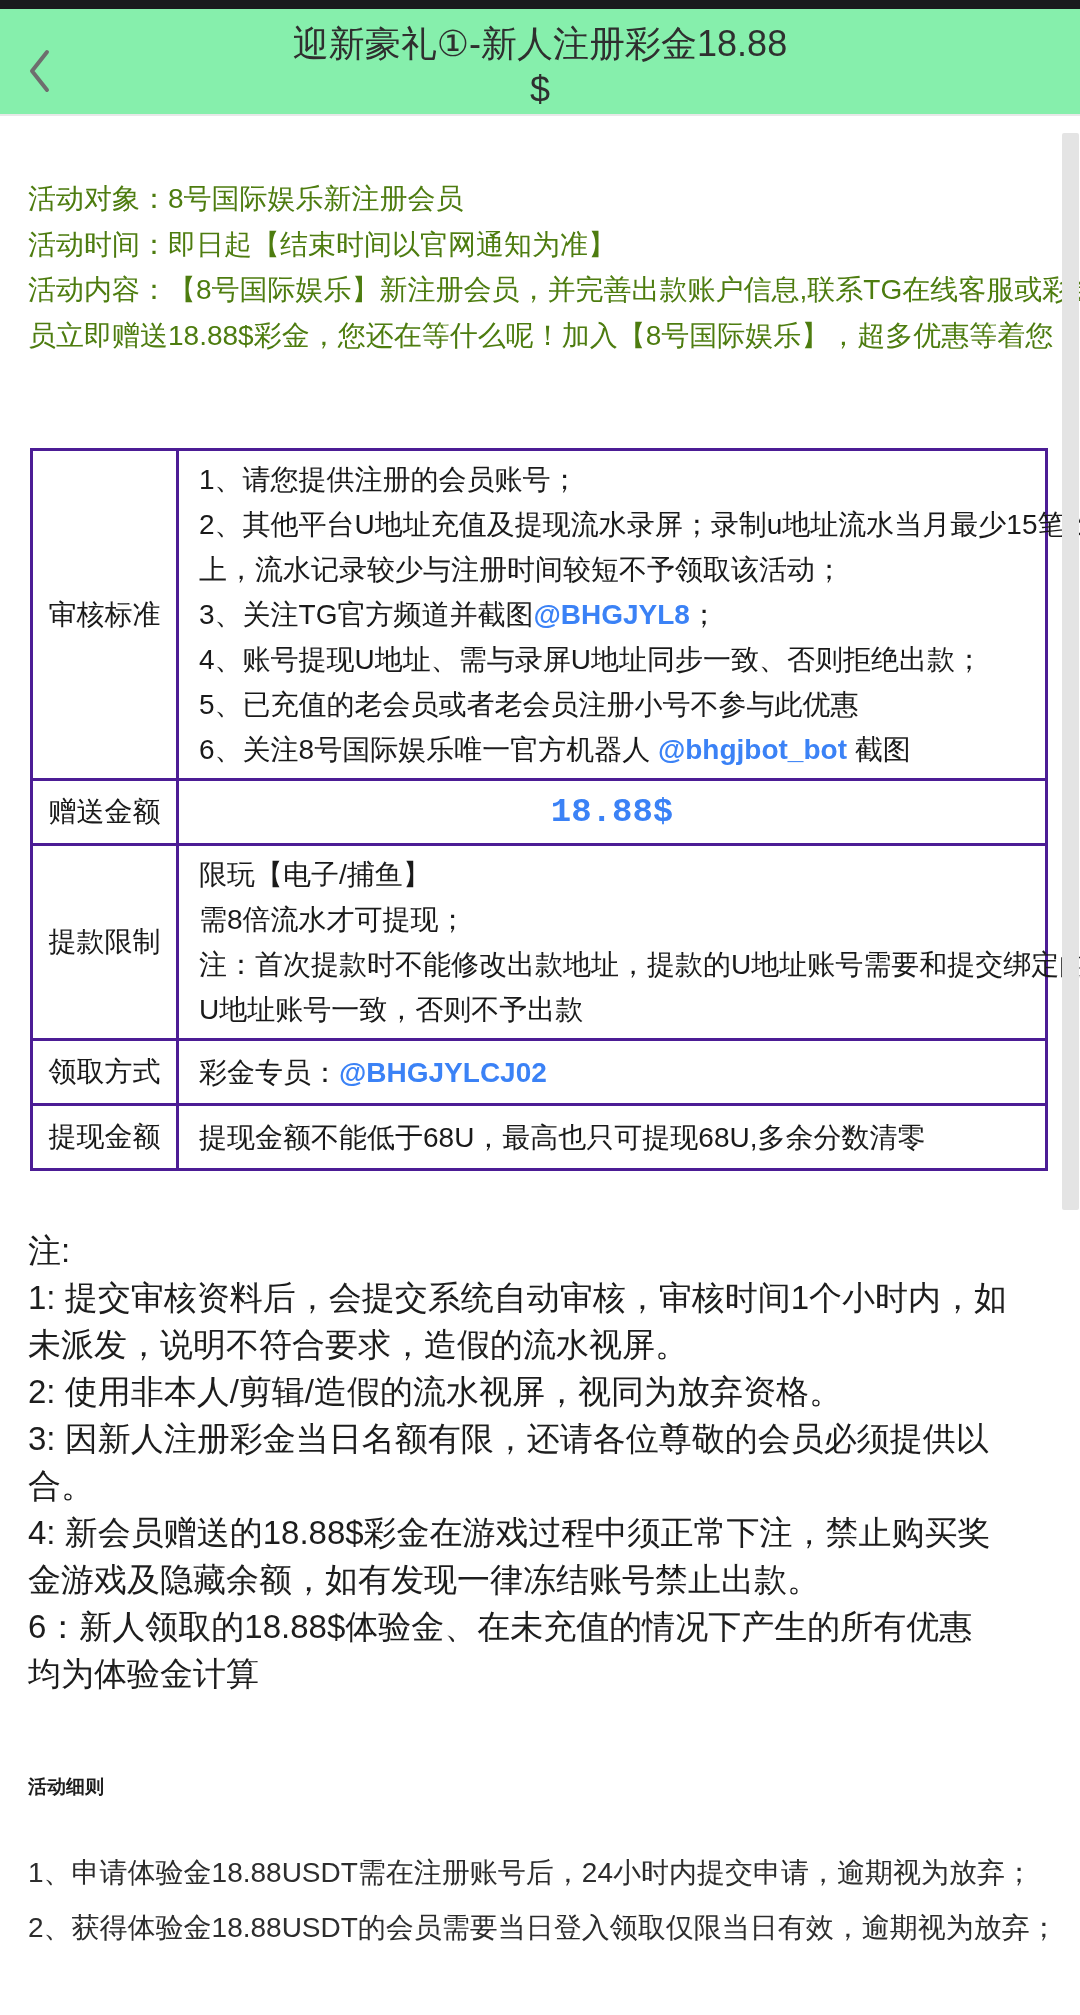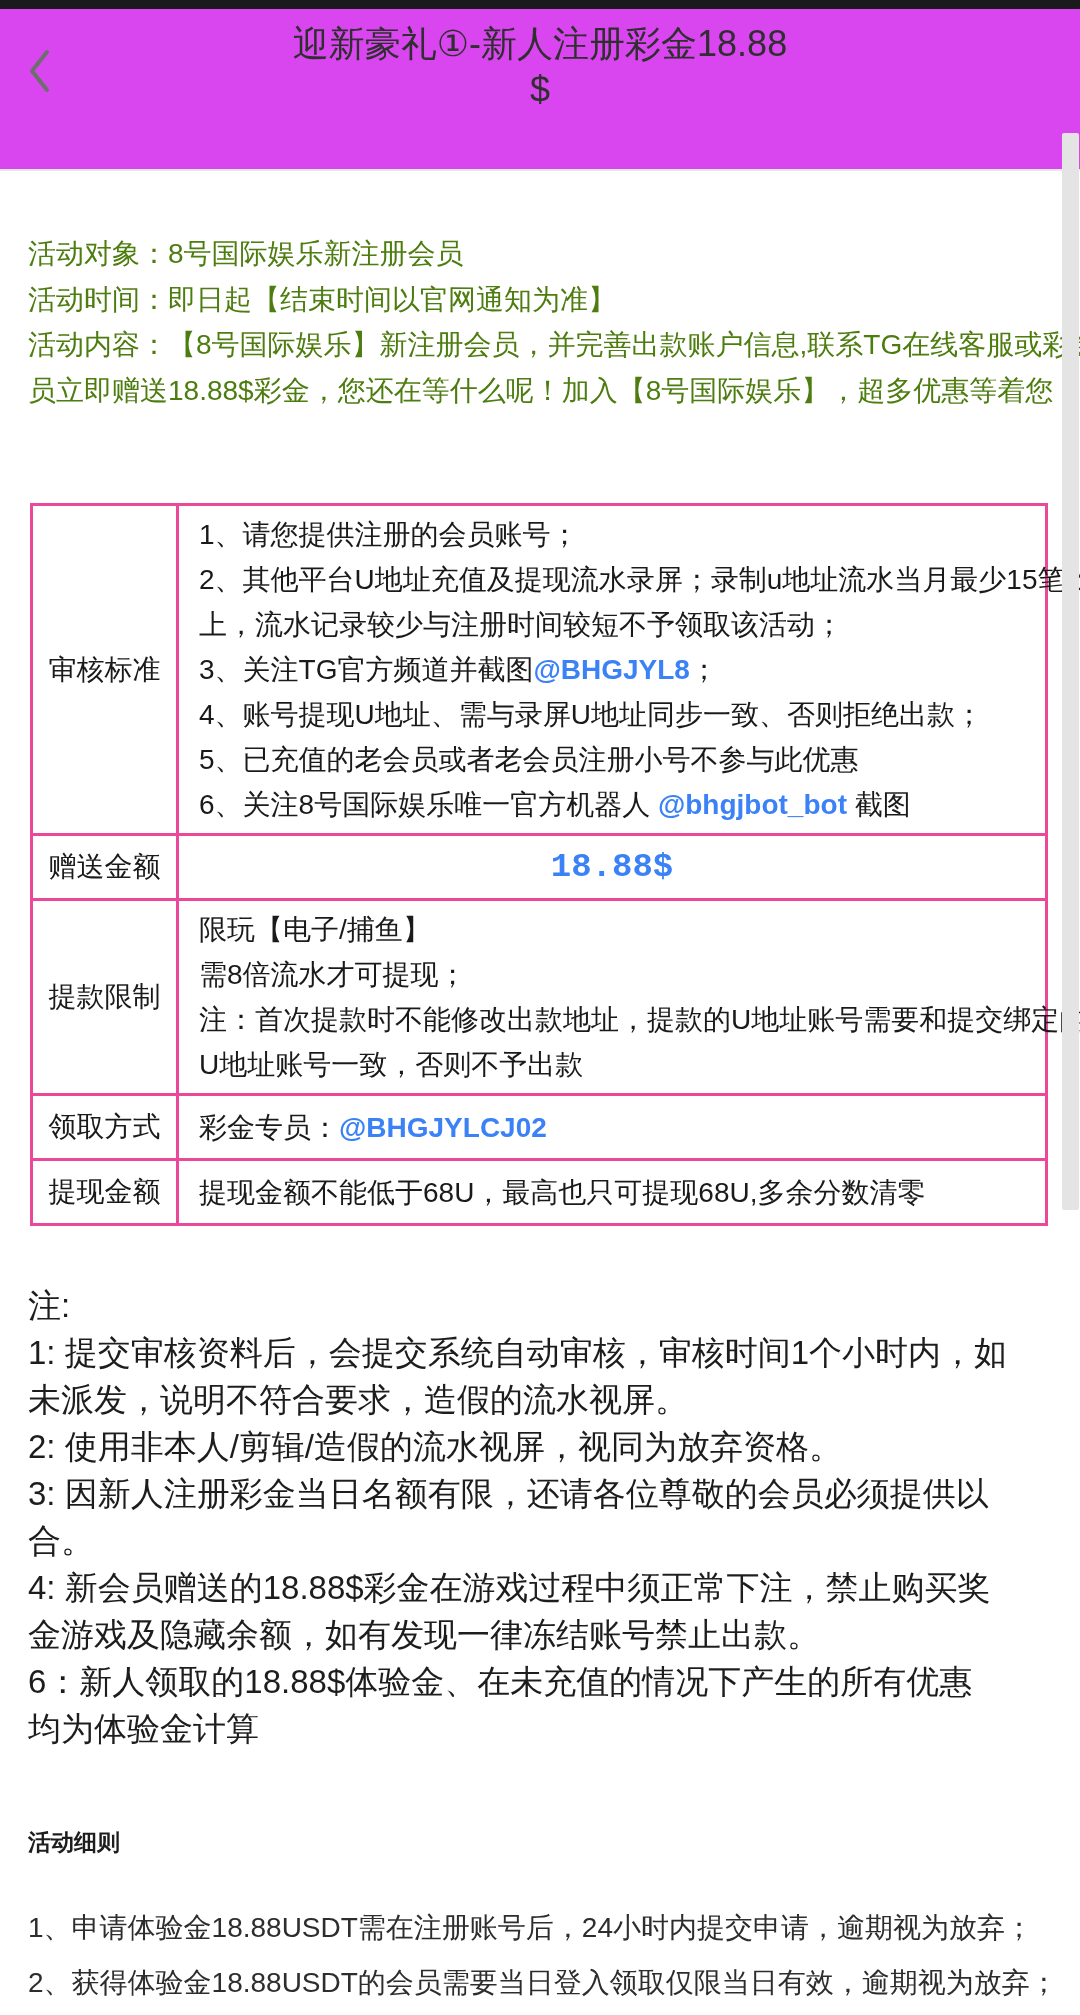--- a/index.html
+++ b/index.html
@@ -1,43 +1,43 @@
 <!DOCTYPE html>
 <html><head>
 <meta charset="utf-8">
 <style>
   html,body{margin:0;padding:0;}
   body{font-family:"Liberation Sans","DejaVu Sans",sans-serif;background:#fff;}
   #screen{position:relative;width:1080px;height:2015px;background:#ffffff;overflow:hidden;}
 
   .topbar{height:9px;background:#1a1a1d;width:100%;}
-  .header{position:relative;height:160px;background:#d946ef;}
+  .header{position:relative;height:105px;background:#86efac;}
   .back-btn{position:absolute;left:24px;top:36px;width:32px;height:52px;cursor:pointer;}
   .title{ text-align:center;padding-top:12px;font-size:36px;line-height:46px;color:#2f2f2f;}
   .header-divider{height:2px;background:#e8e8e8;width:100%;}
 
   .scroll-thumb{position:absolute;top:133px;right:1px;width:17px;height:1077px;background:#e4e4e4;border-radius:2px;}
 
   .intro{margin:60px 30px 0 28px;color:#4d7c0f;font-size:28px;}
   .intro .line{height:45.5px;line-height:45.5px;white-space:nowrap;}
 
   table.info{margin:90px 0 0 30px;border-collapse:collapse;width:1018px;table-layout:fixed;}
-  table.info td{border:3px solid #ec4899;vertical-align:middle;color:#1a1a1a;font-size:28px;}
+  table.info td{border:3px solid #4c1d95;vertical-align:middle;color:#1a1a1a;font-size:28px;}
   td.label-cell{text-align:center;padding:12px 6px;}
   td.value-cell{padding:6px 12px 6px 20px;}
   .cell-line{line-height:45px;white-space:nowrap;}
   td.amount-cell{padding:0;text-align:center;font-family:Liberation Mono, monospace;}
   td.amount-cell .cell-line{font-size:34px;}
   .red{color:#3b82f6;}
   .b{font-weight:700;}
 
   .notes{margin:56px 30px 0 28px;color:#1d1d1d;font-size:33px;}
   .notes .line{line-height:47px;white-space:nowrap;}
 
-  .details-title{margin:70px 0 0 28px;font-size:23px;font-weight:700;color:#1d1d1d;line-height:40px;}
+  .details-title{margin:70px 0 0 28px;font-size:19px;font-weight:700;color:#1d1d1d;line-height:40px;}
   .rules{margin:38px 30px 0 28px;color:#2d2d2d;font-size:28px;}
   .rules .line{line-height:55px;white-space:nowrap;}
 </style>
 </head>
 <body>
 
 <div id="screen">
 
   <div class="topbar"></div>
 

